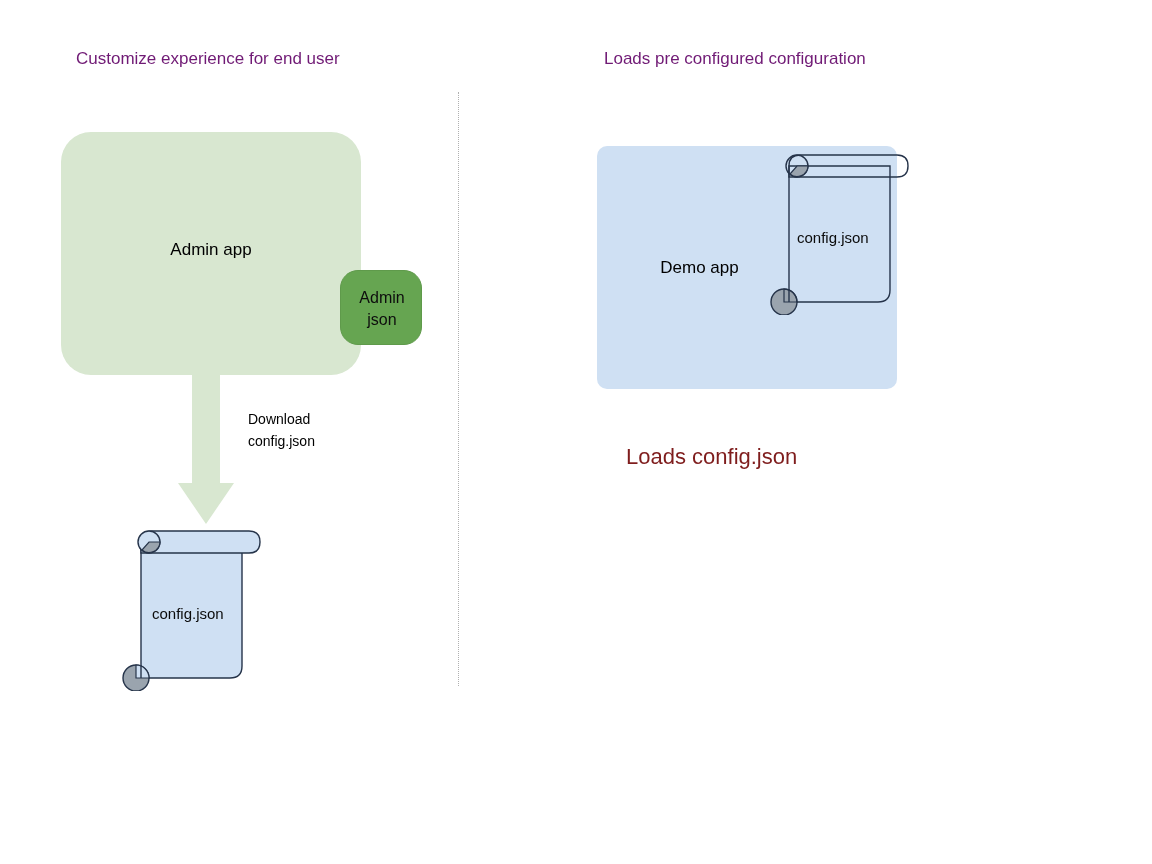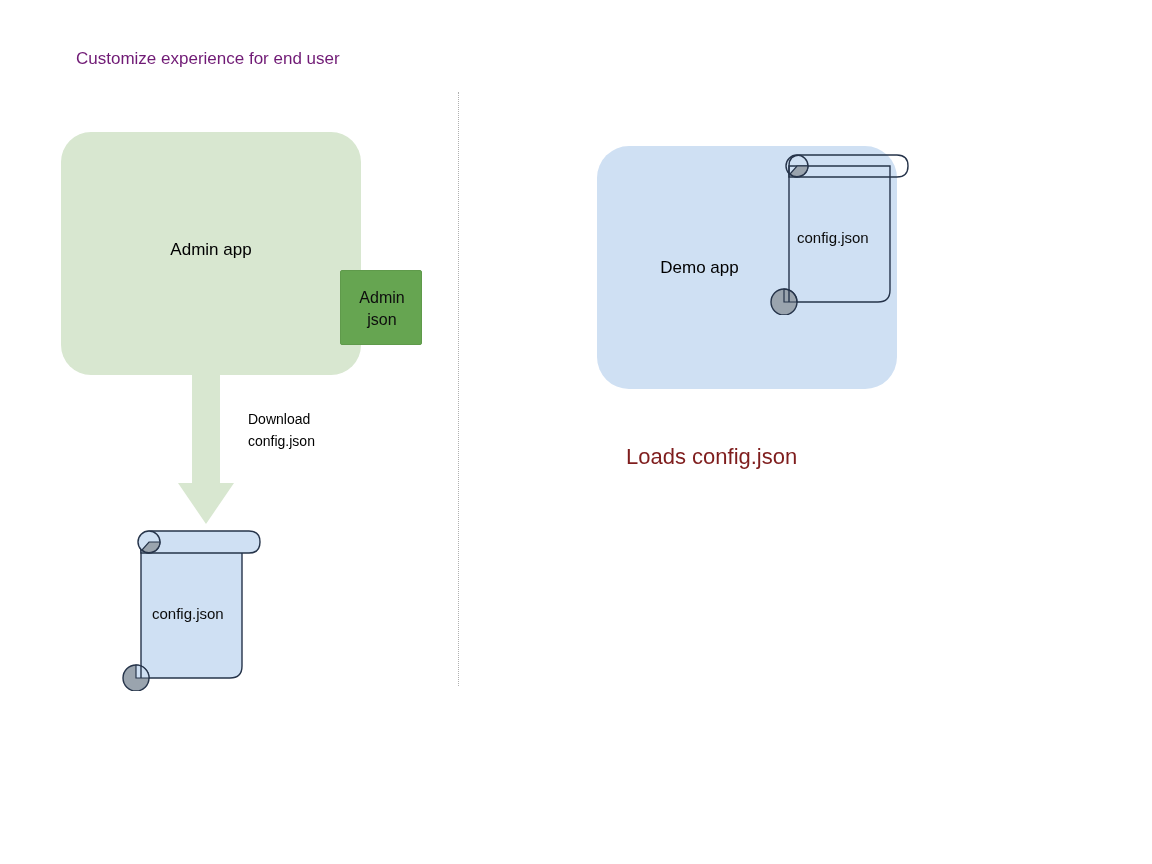--- a/index.html
+++ b/index.html
@@ -61,21 +61,21 @@
     color: #000000;
   }
   #admin-panel-box {
     position: absolute;
     left: 279px;
     top: 138px;
     width: 82px;
     height: 75px;
     background: #66a551;
     border: 1px solid #5f9a4b;
-    border-radius: 2px;
+    border-radius: 18px;
     box-sizing: border-box;
   }
   #admin-panel-label {
     position: absolute;
     left: 0;
     top: 0;
     width: 82px;
     height: 75px;
     display: flex;
     flex-direction: column;
@@ -122,21 +122,21 @@
   #left-scroll-label  { left: 152px; top: 605px; }
   #right-scroll-label { left: 797px; top: 229px; }
 
   
   #demo-app-box {
     left: 597px;
     top: 146px;
     width: 300px;
     height: 243px;
     background: #cfe0f3;
-    border-radius: 32px;
+    border-radius: 10px;
   }
   #demo-app-label {
     position: absolute;
     left: 0;
     top: 112px;
     width: 205px;
     text-align: center;
     font-size: 17px;
     color: #000000;
   }
@@ -149,20 +149,21 @@
     white-space: nowrap;
   }
 </style>
 </head>
 <body>
 
 <div class="canvas">
 
   <div class="heading" id="heading-left">Customize experience for end user</div>
 
+  <div class="heading" id="heading-right">Loads pre configured configuration</div>
 
   <div class="divider"></div>
 
   <div class="app-box" id="admin-app-box">
     <div id="admin-app-label">Admin app</div>
 
     <div id="admin-panel-box">
       <div id="admin-panel-label">
         <span>Admin</span>
         <span>json</span>

